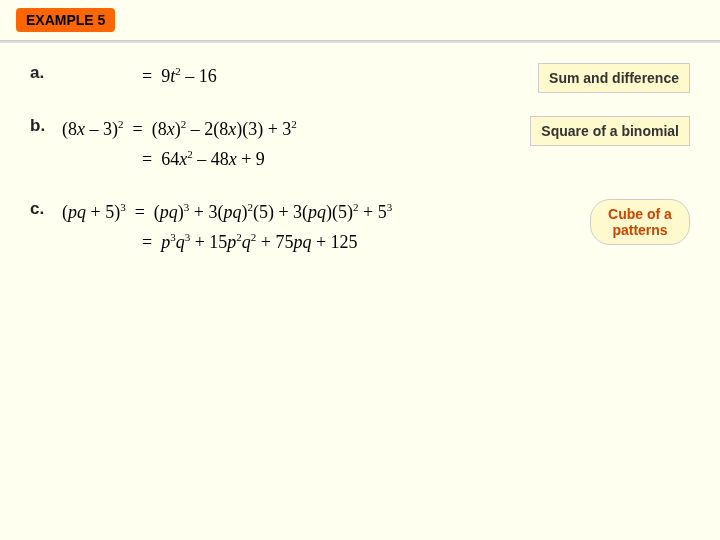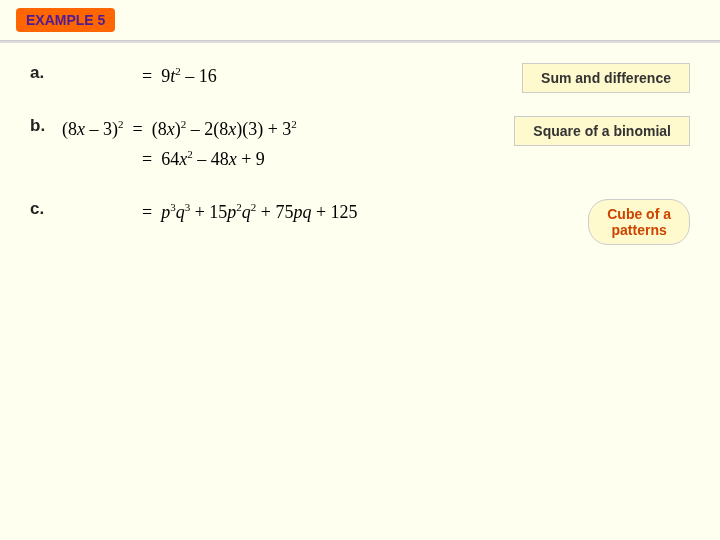--- a/index.html
+++ b/index.html
@@ -18,21 +18,21 @@
       display: flex;
       align-items: center;
       gap: 16px;
       padding: 8px 16px;
       background: #fffff0;
       border-bottom: 1px solid #ccc;
     }
 
     .example-badge {
       background: #ff6600;
-      color: #4c1d95;
+      color: #000000;
       font-family: Arial, sans-serif;
       font-weight: bold;
       font-size: 14px;
       padding: 4px 10px;
       border-radius: 4px;
     }
 
     .header-title {
       font-family: Arial, sans-serif;
       font-size: 18px;
@@ -64,21 +64,21 @@
     .equations {
       flex: 1;
     }
 
     .note-box {
       position: absolute;
       right: 0;
       top: 2px;
       background: #fffacd;
       border: 1px solid #ccc;
-      padding: 6px 18px;
+      padding: 6px 10px;
       font-family: Arial, sans-serif;
       font-size: 14px;
       font-weight: bold;
       color: #333;
       text-align: center;
       min-width: 120px;
     }
 
     .note-box.cube {
       color: #cc4400;
@@ -154,20 +154,23 @@
     </div>
     <div class="note-box">
       <span>Square of a binomial</span>
     </div>
   </div>
 
   <div class="problem-row">
     <div class="label">c.</div>
     <div class="equations">
 
+      <div class="math-line">
+        <span>(<span class="italic">pq</span> + 5)<sup>3</sup>&nbsp;&nbsp;=&nbsp;&nbsp;(<span class="italic">pq</span>)<sup>3</sup> + 3(<span class="italic">pq</span>)<sup>2</sup>(5) + 3(<span class="italic">pq</span>)(5)<sup>2</sup> + 5<sup>3</sup></span>
+      </div>
 
       <div class="math-line2">
         <span>=&nbsp;&nbsp;<span class="italic">p</span><sup>3</sup><span class="italic">q</span><sup>3</sup> + 15<span class="italic">p</span><sup>2</sup><span class="italic">q</span><sup>2</sup> + 75<span class="italic">pq</span> + 125</span>
       </div>
     </div>
     <div class="note-box cube">
       <span>Cube of a</span><br>
       <span>patterns</span>
     </div>
   </div>

